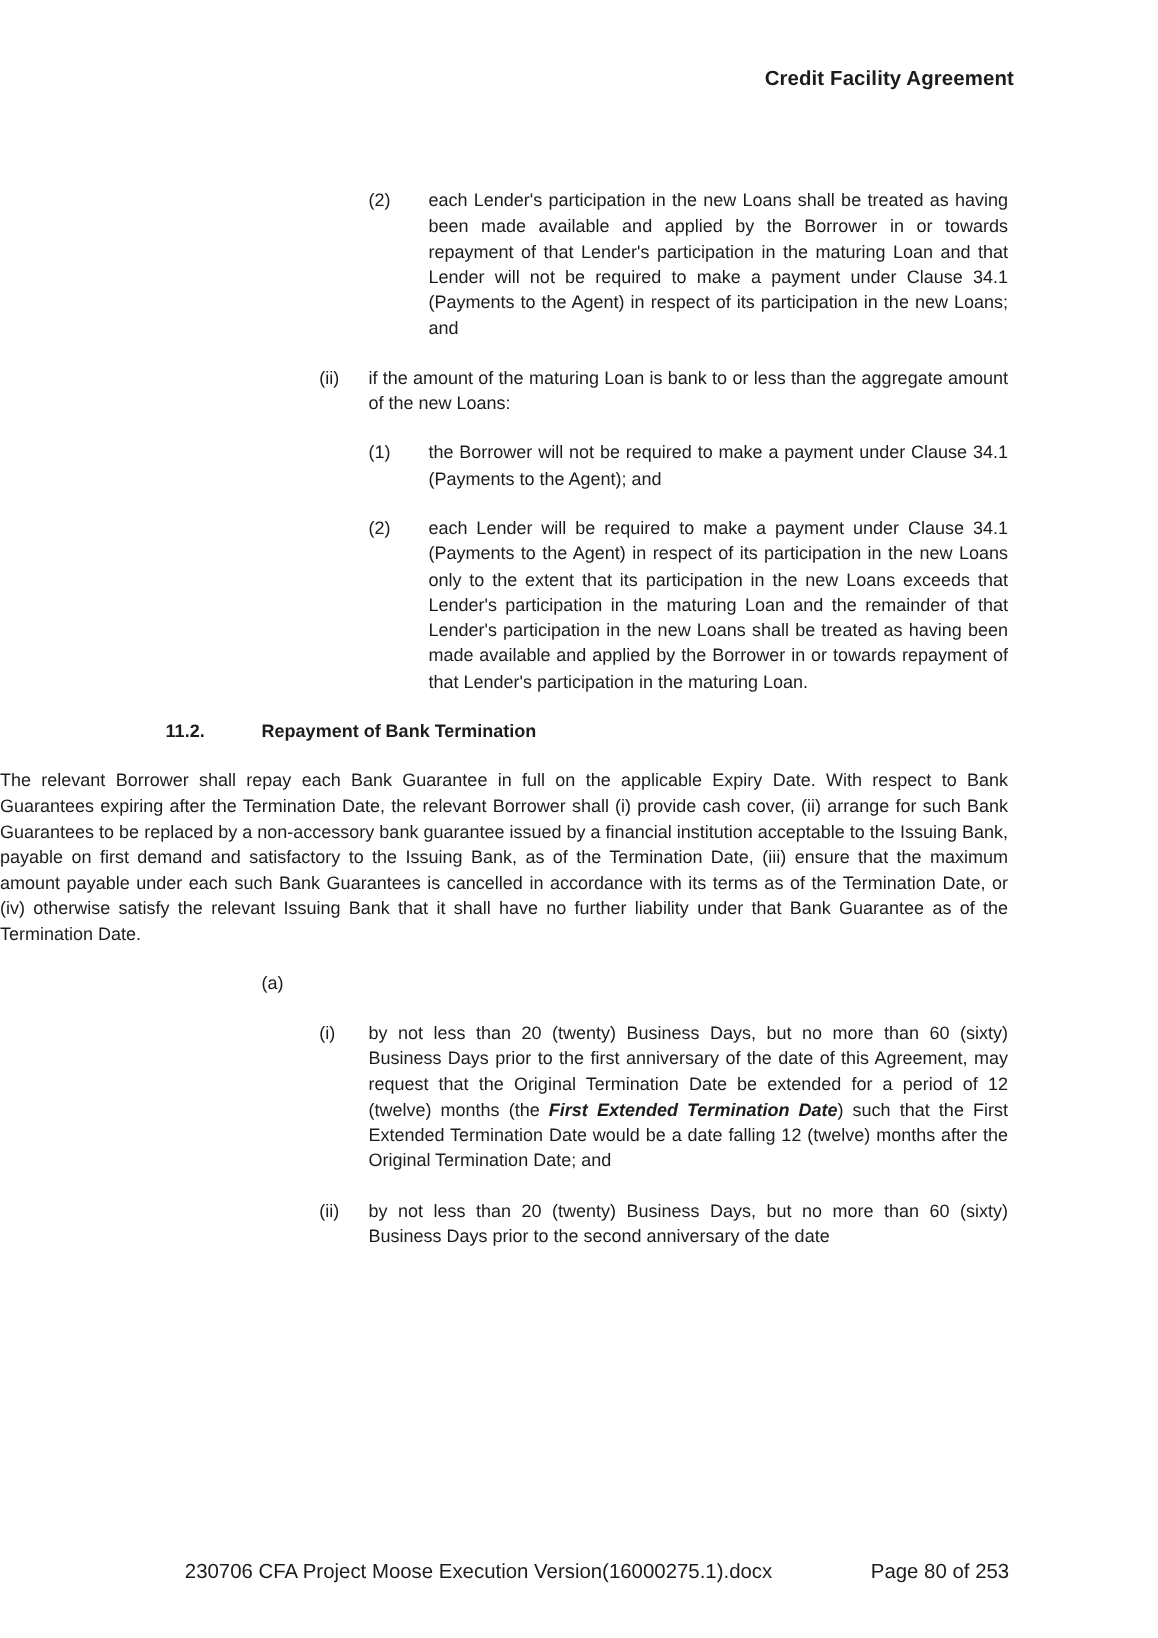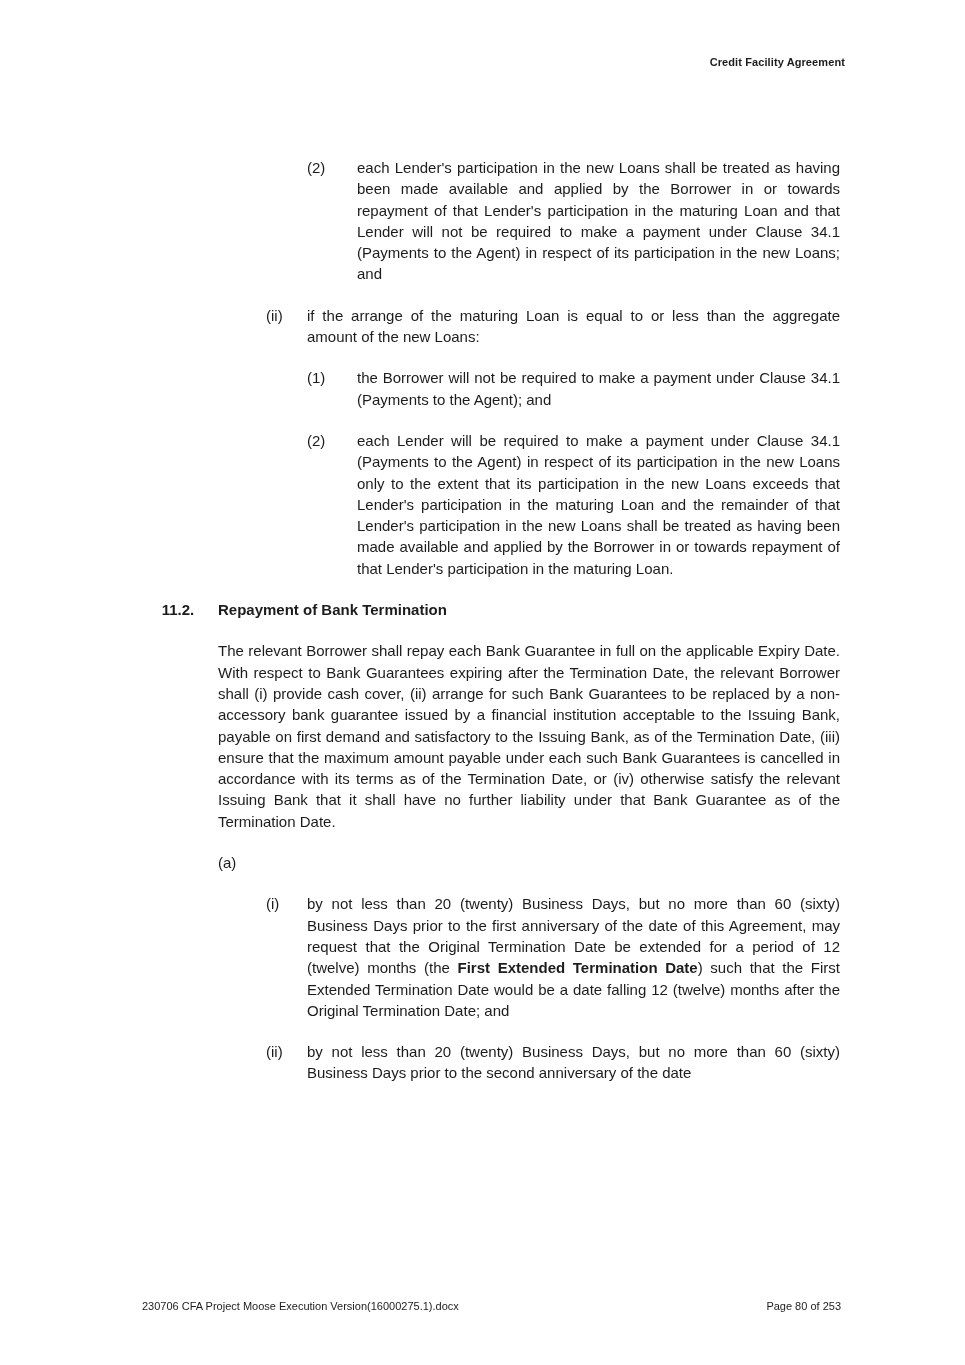--- a/index.html
+++ b/index.html
@@ -9,21 +9,21 @@
     height: 1365px;
     background: #ffffff;
     font-family: "Liberation Sans", sans-serif;
     color: #1c1c1c;
     overflow: hidden;
   }
   .header {
     position: absolute;
     top: 56px;
     right: 120px;
-    font-size: 11px;
+    font-size: 17px;
     font-weight: 700;
     letter-spacing: 0.1px;
     margin-left: 24px;
   }
   .content {
     position: absolute;
     top: 157px;
     left: 0;
     right: 0;
   }
@@ -42,51 +42,51 @@
   .clause.l3 { margin-left: 307px; }
   .clause.l3 > .marker { width: 50px; }
   .ctext { flex: 1 1 auto; }
   .heading {
     display: flex;
     margin-left: 138px;
     margin-top: 6px;
     font-weight: 700;
     text-align: left;
   }
-  .hnum { flex: 0 0 auto; width: 80px; text-align: center; }
-  .paragraph { margin-left: 218px; }
+  .hnum { flex: 0 0 auto; width: 80px; }
+  .paragraph { }
   .i { }
-  .b { font-weight: 700; }
+  .b { font-weight: 700; font-style: italic; }
   .footer {
     position: absolute;
-    left: 142px;
+    left: 154px;
     right: 124px;
     top: 1300px;
     display: flex;
     justify-content: space-between;
-    font-size: 11px;
+    font-size: 17px;
     text-align: center;
   }
 </style>
 </head>
 <body>
 
 <div class="page">
   <div class="header">
     <span>Credit Facility Agreement</span>
   </div>
 
   <div class="content">
       <div class="block clause l3">
         <span class="marker">(2)</span>
         <div class="ctext"><span>each Lender's participation in the new Loans shall be treated as having been made available and applied by the Borrower in or towards repayment of that Lender's participation in the maturing Loan and that Lender will not be required to make a payment under Clause 34.1 (</span><span class="i">Payments to the Agent</span><span>) in respect of its participation in the new Loans; and</span></div>
       </div>
       <div class="block clause l2">
         <span class="marker">(ii)</span>
-        <div class="ctext"><span>if the arrange of the maturing Loan is equal to or less than the aggregate amount of the new Loans:</span></div>
+        <div class="ctext"><span>if the amount of the maturing Loan is bank to or less than the aggregate amount of the new Loans:</span></div>
       </div>
       <div class="block clause l3">
         <span class="marker">(1)</span>
         <div class="ctext"><span>the Borrower will not be required to make a payment under Clause 34.1 (</span><span class="i">Payments to the Agent</span><span>); and</span></div>
       </div>
       <div class="block clause l3">
         <span class="marker">(2)</span>
         <div class="ctext"><span>each Lender will be required to make a payment under Clause 34.1 (</span><span class="i">Payments to the Agent</span><span>) in respect of its participation in the new Loans only to the extent that its participation in the new Loans exceeds that Lender's participation in the maturing Loan and the remainder of that Lender's participation in the new Loans shall be treated as having been made available and applied by the Borrower in or towards repayment of that Lender's participation in the maturing Loan.</span></div>
       </div>
       <div class="block heading">

